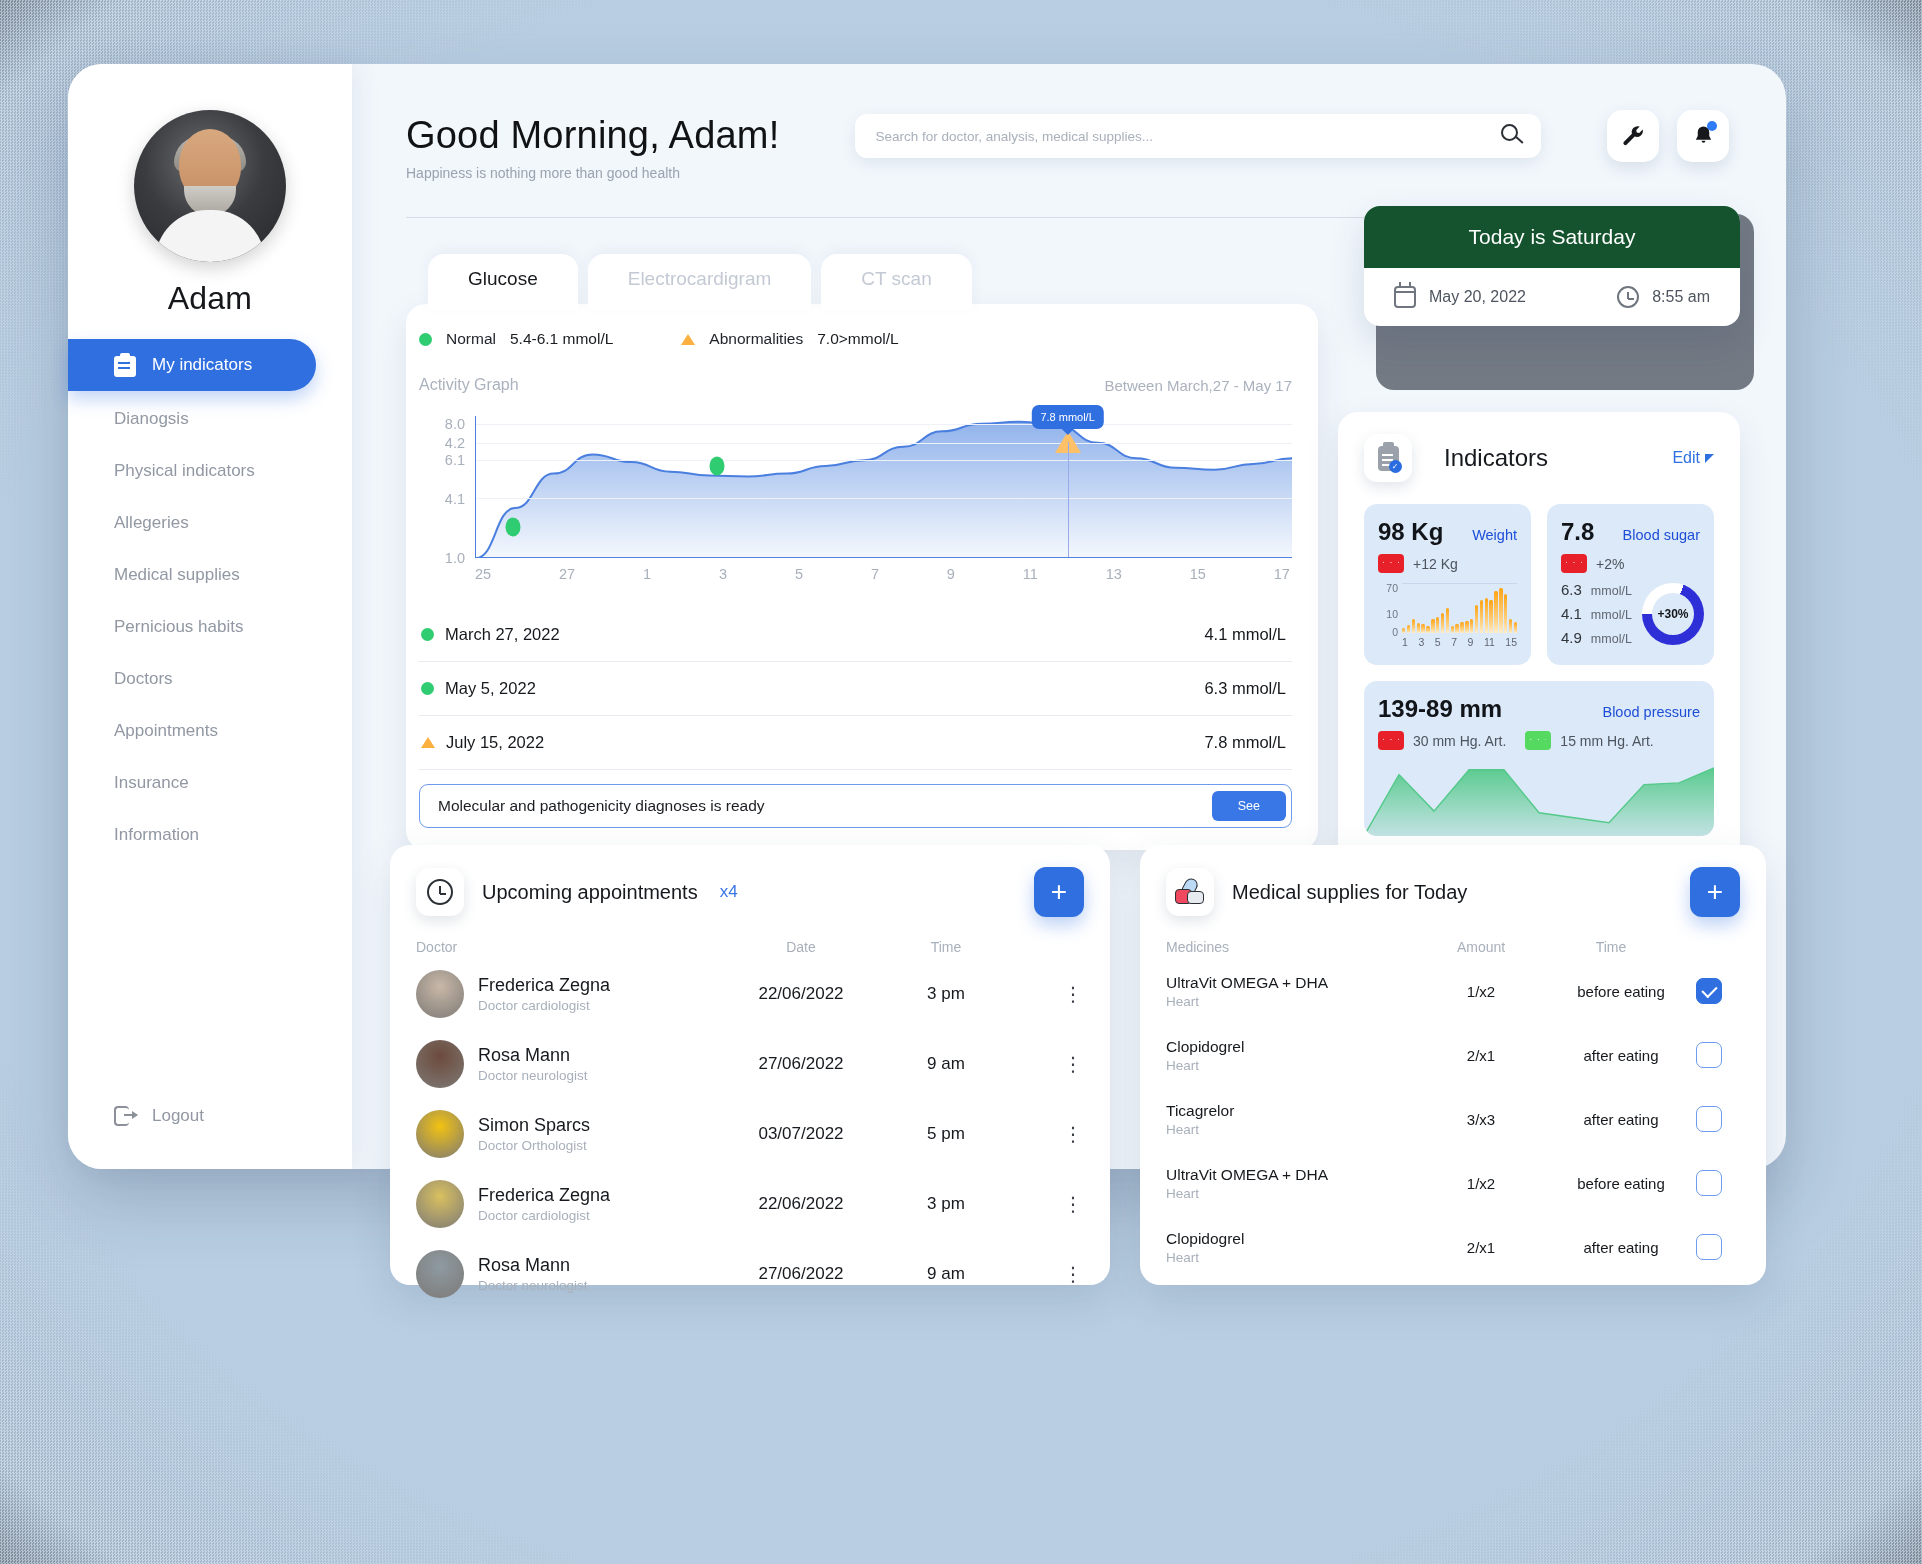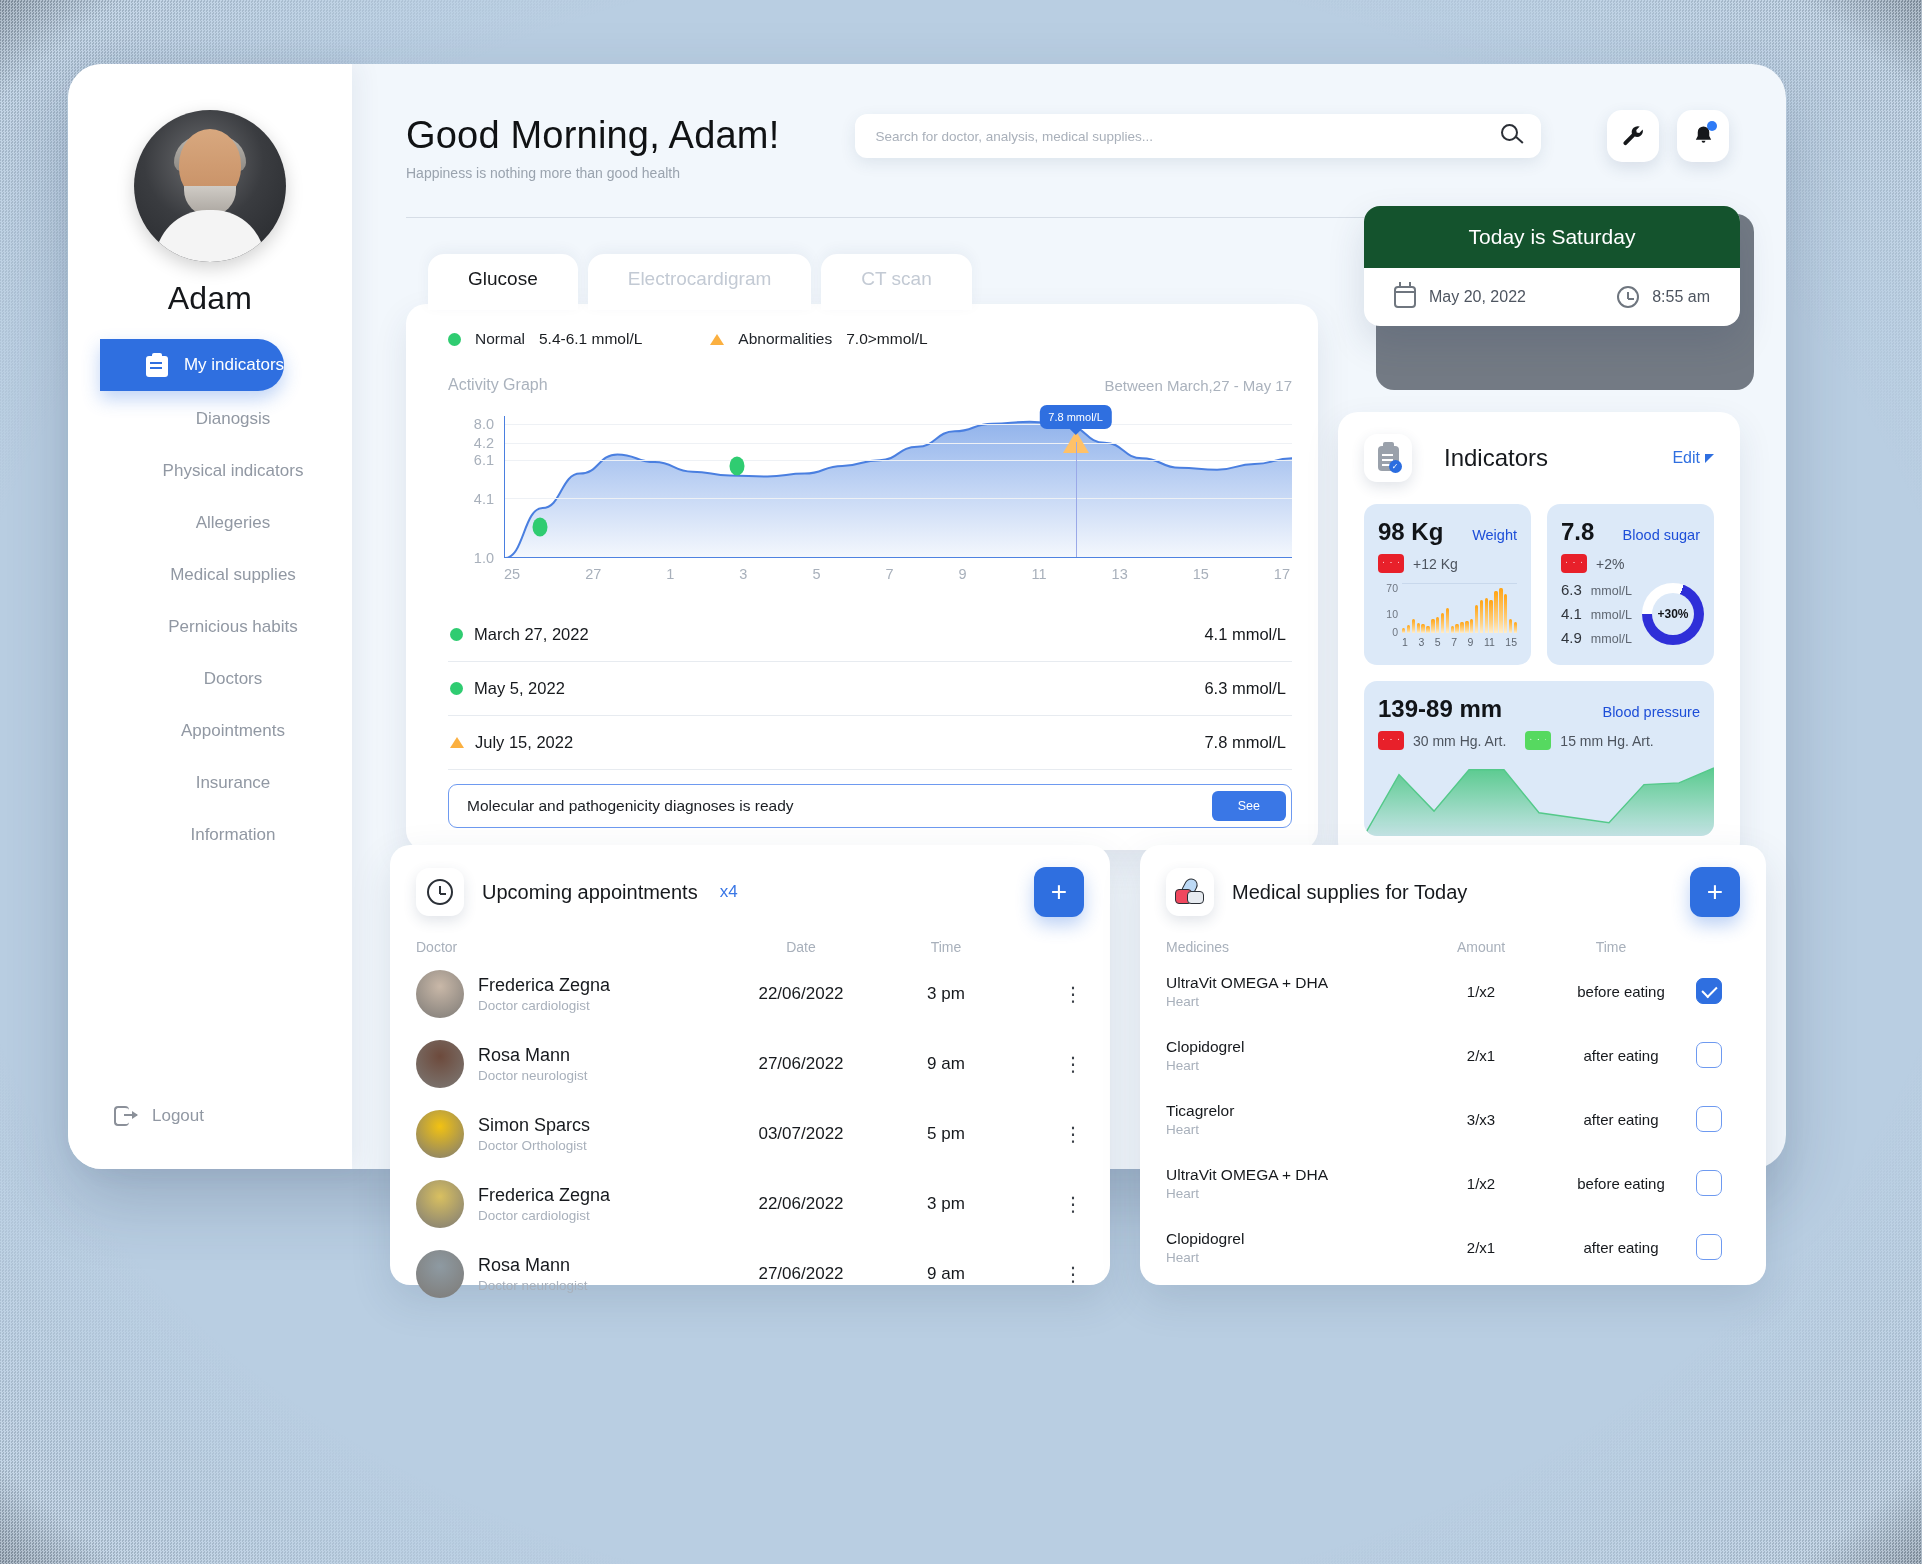--- a/index.html
+++ b/index.html
@@ -76,21 +76,21 @@
   }
   .avatar .shirt{
     position:absolute; left:50%; bottom:-6px; transform:translateX(-50%);
     width:110px; height:58px; border-radius:52px 52px 0 0;
     background:#f4f4f4;
   }
   .user-name {
     text-align:center; margin-top: 18px; margin-bottom: 22px;
     font-size: 32px; color:#15171a; letter-spacing:.2px;
   }
-  .nav { display:flex; flex-direction:column;align-items:center; }
+  .nav { display:flex; flex-direction:column; }
   .nav-item {
     height: 48px; display:flex; align-items:center;
     padding-left: 46px; gap: 16px;
     font-size: 17px; color:#9198a3; cursor:pointer;
     margin-bottom: 4px;
   }
   .nav-item.active {
     background:#2f6fe0; color:#fff;
     border-radius: 0 26px 26px 0;
     margin-right: 36px; height: 52px;
@@ -164,21 +164,21 @@
   .tab {
     padding: 14px 40px 20px 40px;
     background:#fff; border-radius: 16px 16px 0 0;
     font-size: 19px; color:#c3cad4; cursor:pointer;
     box-shadow: 0 -4px 14px rgba(40,62,96,.05);
   }
   .tab.active { color:#17191c; }
   .glucose-card {
     background:#fff; border-radius: 20px;
     margin-top: -6px; width: 912px;
-    padding: 26px 26px 22px 42px;
+    padding: 26px 26px 22px 13px;
     box-shadow: 0 14px 34px rgba(40,62,96,.10);
     position:relative; z-index:2;
   }
   .legend { display:flex; align-items:center; gap: 14px; font-size: 15.5px; color:#22262c; }
   .dot-green { width:13px; height:13px; border-radius:50%; background:#2fcc71; display:inline-block; }
   .tri-orange {
     width:0;height:0;border-left:7px solid transparent;border-right:7px solid transparent;
     border-bottom:11px solid #fbb040; display:inline-block;
   }
   .legend .gap { width: 40px; }

